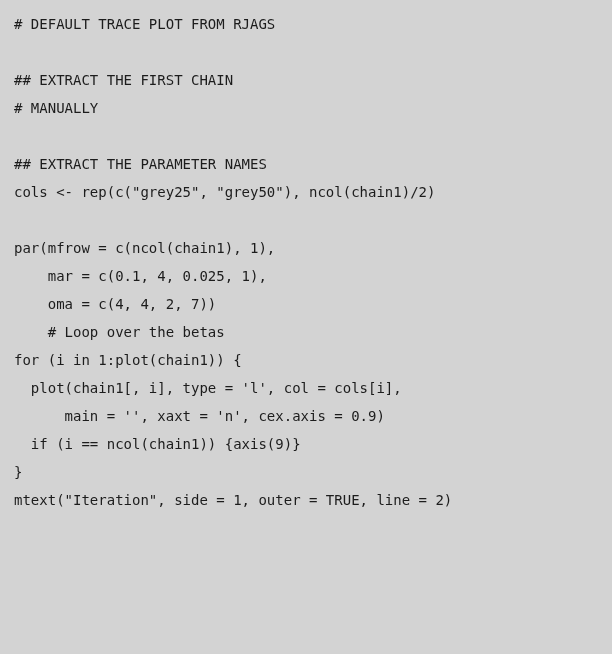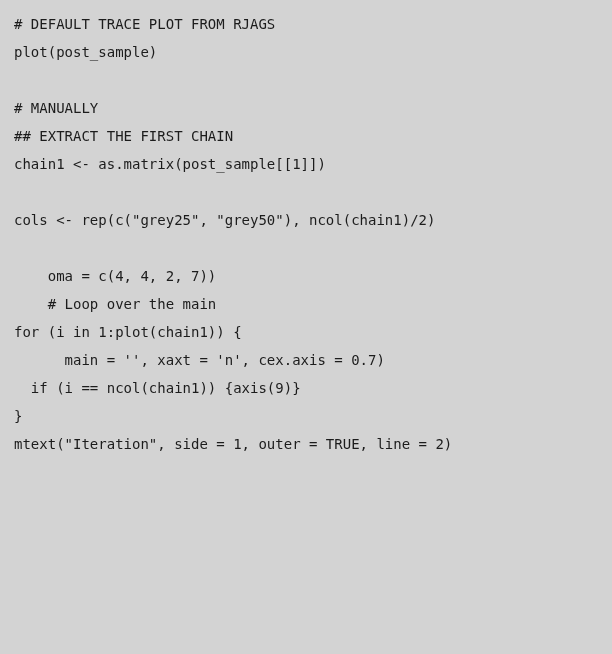--- a/index.html
+++ b/index.html
@@ -28,28 +28,30 @@
     white-space: pre;
     letter-spacing: 0px;
     font-weight: 500;
   }
 </style>
 </head>
 <body>
 
 <div class="code-block">
   <div class="code-line"># DEFAULT TRACE PLOT FROM RJAGS</div>
-  <div class="code-line">plot(post_sample)</div>
   <div class="code-line"></div>
+  <div class="code-line">## EXTRACT THE FIRST CHAIN</div>
   <div class="code-line"># MANUALLY</div>
-  <div class="code-line">## EXTRACT THE FIRST CHAIN</div>
-  <div class="code-line">chain1 &lt;- as.matrix(post_sample[[1]])</div>
   <div class="code-line"></div>
+  <div class="code-line">## EXTRACT THE PARAMETER NAMES</div>
   <div class="code-line">cols &lt;- rep(c("grey25", "grey50"), ncol(chain1)/2)</div>
   <div class="code-line"></div>
+  <div class="code-line">par(mfrow = c(ncol(chain1), 1),</div>
+  <div class="code-line">    mar = c(0.1, 4, 0.025, 1),</div>
   <div class="code-line">    oma = c(4, 4, 2, 7))</div>
-  <div class="code-line">    # Loop over the main</div>
+  <div class="code-line">    # Loop over the betas</div>
   <div class="code-line">for (i in 1:plot(chain1)) {</div>
-  <div class="code-line">      main = '', xaxt = 'n', cex.axis = 0.7)</div>
+  <div class="code-line">  plot(chain1[, i], type = 'l', col = cols[i],</div>
+  <div class="code-line">      main = '', xaxt = 'n', cex.axis = 0.9)</div>
   <div class="code-line">  if (i == ncol(chain1)) {axis(9)}</div>
   <div class="code-line">}</div>
   <div class="code-line">mtext("Iteration", side = 1, outer = TRUE, line = 2)</div>
 </div>
 
 </body></html>

